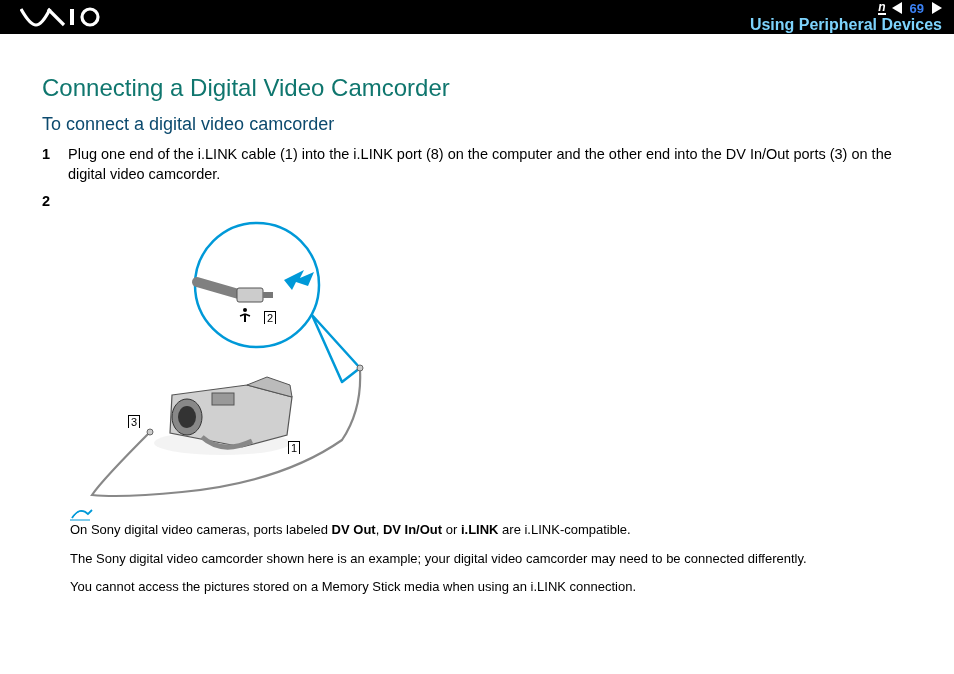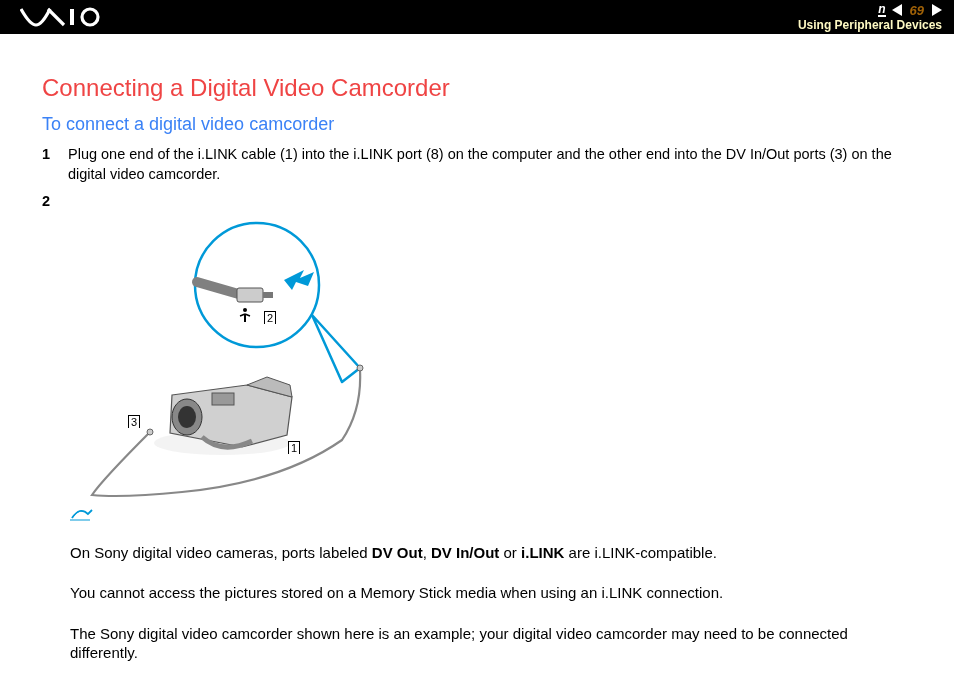--- a/index.html
+++ b/index.html
@@ -38,51 +38,50 @@
     color: #fff;
   }
   .nav-arrow {
     width: 0; height: 0;
     border-top: 6px solid transparent;
     border-bottom: 6px solid transparent;
   }
   .nav-arrow.left { border-right: 10px solid #fff; }
   .nav-arrow.right { border-left: 10px solid #fff; }
   .page-num {
-    font-style: italic;
     font-weight: bold;
     font-size: 13px;
-    color: #a16207;
+    color: #3b82f6;
     padding: 0 4px;
   }
   .section-label {
-    color: #fef9c3;
-    font-size: 12px;
+    color: #7dd3fc;
+    font-size: 16px;
     font-weight: bold;
   }
   .n-marker {
     font-weight: bold;
     font-style: italic;
     font-size: 12px;
     color: #fff;
     border-bottom: 2px solid #fff;
     line-height: 1;
     margin-right: 2px;
   }
   .content {
     padding: 40px 42px 0 42px;
   }
   .h1 {
-    color: #ef4444;
+    color: #0f766e;
     font-size: 24px;
     font-weight: normal;
     margin-bottom: 12px;
   }
   .h2 {
-    color: #3b82f6;
+    color: #0c4a6e;
     font-size: 18px;
     font-weight: normal;
     margin-bottom: 10px;
     margin-top: 6px;
   }
   .steps {
     list-style: none;
     padding-left: 0;
   }
   .step {
@@ -104,25 +103,24 @@
   .notes {
     margin-left: 28px;
     margin-top: 2px;
   }
   .note-icon {
     width: 24px;
     height: 14px;
     display: block;
   }
   .note-text, .para {
-    font-size: 15px;
+    font-size: 13px;
     color: #000;
     line-height: 1.3;
     margin-bottom: 12px;
-    margin-top: 21px;
   }
   .bold { font-weight: bold; }
   .label-box {
     font-family: Arial, sans-serif;
     font-size: 11px;
     border: 1px solid #000;
     background: #fff;
     padding: 0 2px;
     display: inline-block;
     line-height: 1.1;
@@ -216,16 +214,16 @@
 
   <div class="notes">
     <svg class="note-icon" viewBox="0 0 24 14">
       <path d="M 2 10 Q 10 -2 18 6 L 22 2" stroke="#0099d8" stroke-width="1.potential8" fill="none"></path>
       <path d="M 2 10 Q 10 -2 18 6 L 22 2" stroke="#0099d8" stroke-width="1.8" fill="none"></path>
       <line x1="0" y1="12" x2="20" y2="12" stroke="#0099d8" stroke-width="1"></line>
     </svg>
     <p class="note-text">
       <span>On Sony digital video cameras, ports labeled </span><span class="bold">DV Out</span><span>, </span><span class="bold">DV In/Out</span><span> or </span><span class="bold">i.LINK</span><span> are i.LINK-compatible.</span>
     </p>
+    <p class="para">The Sony digital video camcorder shown here is an example; your digital video camcorder may need to be connected differently.</p>
     <p class="para">You cannot access the pictures stored on a Memory Stick media when using an i.LINK connection.</p>
-    <p class="para">The Sony digital video camcorder shown here is an example; your digital video camcorder may need to be connected differently.</p>
   </div>
 </div>
 
 </body></html>

